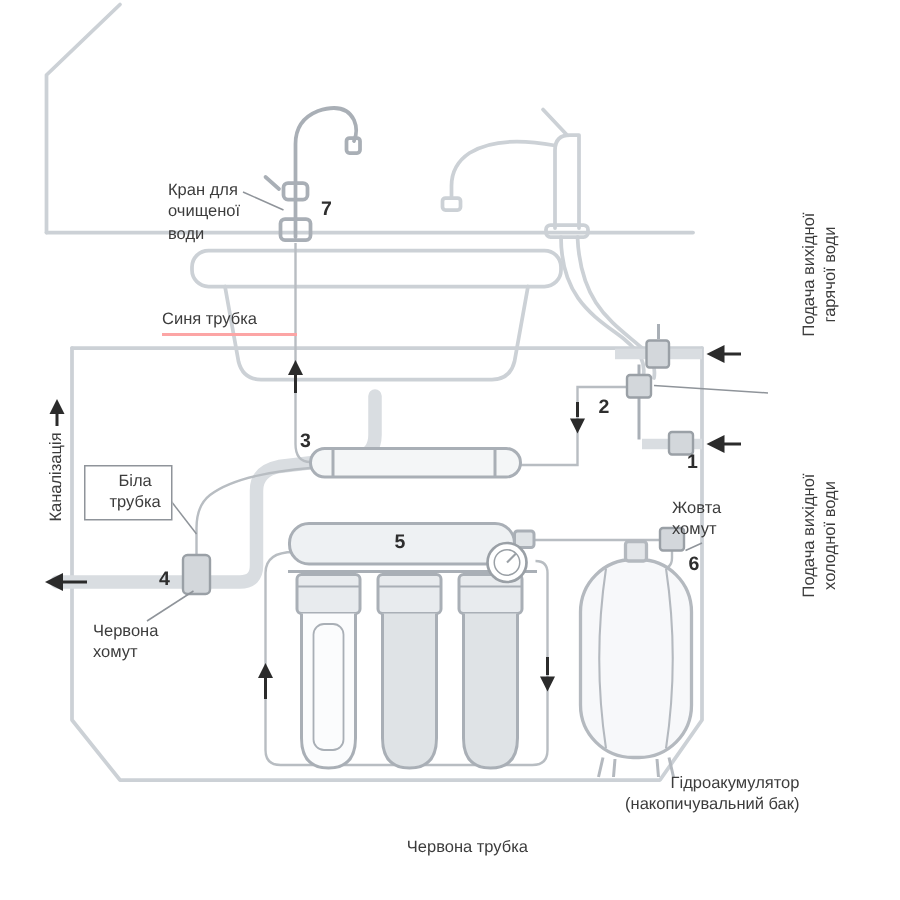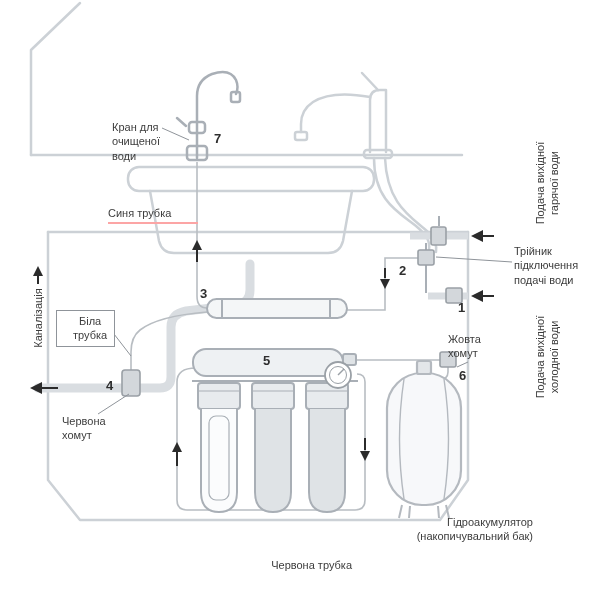--- a/index.html
+++ b/index.html
@@ -175,19 +175,16 @@
   <div class="lbl" style="left:448px;top:332px;">Жовта
 хомут</div>
   <div class="num" style="left:459px;top:368px;">6</div>
 
   <div class="lbl" style="left:232px;top:518px;width:120px;text-align:right;margin-top:40px;">Червона трубка</div>
   <div class="lbl" style="left:368px;top:515px;width:165px;text-align:right;">Гідроакумулятор
 (накопичувальний бак)</div>
 
   <div class="lbl vert" style="left:547px;top:183px;">Подача вихідної
 гарячої води</div>
-  <div class="lbl" style="left:514px;top:244px;width:82px;">Трійник
-підключення
-подачі води</div>
   <div class="lbl vert" style="left:547px;top:357px;">Подача вихідної
 холодної води</div>
 
 </div>
 
 </body></html>

